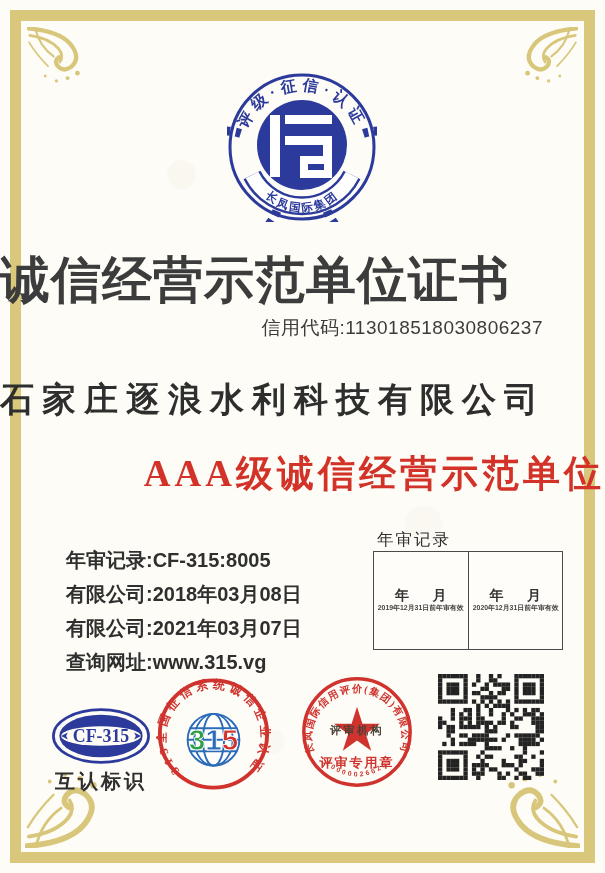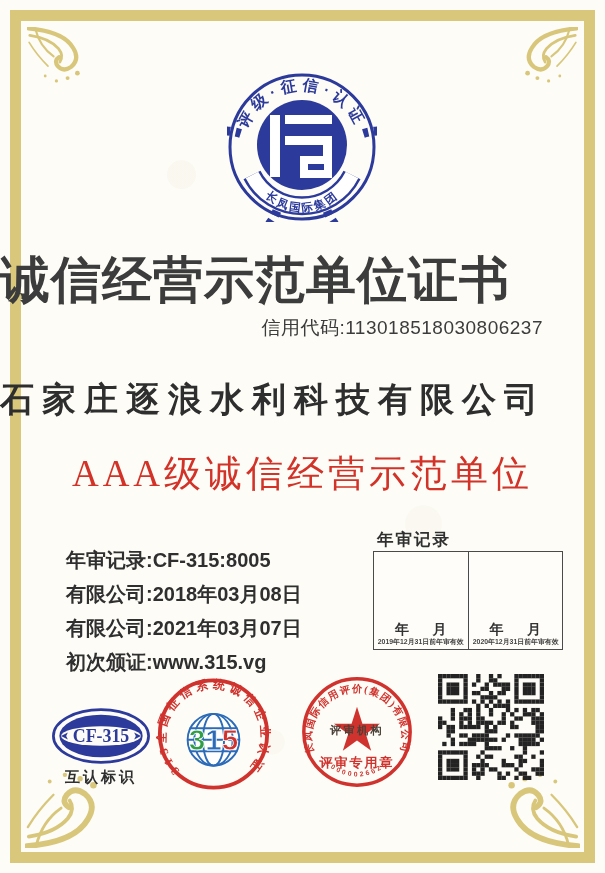--- a/index.html
+++ b/index.html
@@ -29,40 +29,40 @@
   }
   .credit-code{
     position:absolute;right:62px;top:315px;
     font-size:19px;font-weight:400;color:#3c3c3c;letter-spacing:0.5px;
   }
   .company{
     position:absolute;left:0;top:377px;width:100%;
     font-size:34px;font-weight:900;color:#2e2e2e;letter-spacing:8px;
   }
   .rating{
-    position:absolute;left:0;top:449px;width:100%;text-align:center;
-    font-size:37px;font-weight:400;color:#d23227;letter-spacing:4px;
+    position:absolute;left:0;top:449px;width:100%;text-align:right;
+    font-size:37px;font-weight:700;color:#d23227;letter-spacing:4px;
     font-family:"Liberation Serif", serif;
   }
 
   .details{position:absolute;left:66px;top:543px;color:#2f2f2f;}
   .details .line{font-size:20px;font-weight:700;line-height:34px;white-space:pre;}
 
-  .annual-title{position:absolute;left:377px;top:529px;font-size:16.5px;font-weight:700;color:#2f2f2f;letter-spacing:2px;}
+  .annual-title{position:absolute;left:377px;top:529px;font-size:16.5px;font-weight:400;color:#2f2f2f;letter-spacing:2px;}
   .annual-table{
     position:absolute;left:373px;top:551px;width:190px;height:99px;
     display:flex;border:1.4px solid #4a4a4a;box-sizing:border-box;background:rgba(255,255,255,0.35);
   }
-  .annual-cell{flex:1;display:flex;flex-direction:column;justify-content:flex-end;align-items:center;box-sizing:border-box;padding-bottom:2px;}
+  .annual-cell{flex:1;display:flex;flex-direction:column;justify-content:center;align-items:center;box-sizing:border-box;padding-bottom:2px;}
   .annual-cell + .annual-cell{border-left:1.4px solid #4a4a4a;}
   .annual-ym{font-size:14px;font-weight:700;color:#333;white-space:pre;line-height:16px;}
   .annual-note{font-size:7.5px;font-weight:700;color:#444;white-space:nowrap;transform:scale(0.92);line-height:10px;}
 
   .cf-oval{position:absolute;left:50px;top:706px;width:102px;height:60px;}
-  .cf-label{position:absolute;left:46px;top:768px;width:110px;text-align:center;font-size:15px;font-weight:700;color:#2f2f2f;letter-spacing:3px;}
+  .cf-label{position:absolute;left:46px;top:768px;width:110px;text-align:center;font-size:20px;font-weight:700;color:#2f2f2f;letter-spacing:3px;}
   .seal-globe{position:absolute;left:156px;top:676px;width:115px;height:116px;}
   .seal-star{position:absolute;left:299px;top:673px;width:116px;height:118px;}
 
   .qr{position:absolute;left:438px;top:674px;width:106px;height:106px;}
   .qr-caption{position:absolute;left:428px;top:788px;width:126px;text-align:center;font-size:15px;font-weight:700;color:#2b2b2b;letter-spacing:1px;}
 </style>
 </head>
 <body>
 
 <div class="certificate">
@@ -158,21 +158,21 @@
 
   <div class="title">诚信经营示范单位证书</div>
   <div class="credit-code">信用代码:113018518030806237</div>
   <div class="company">石家庄逐浪水利科技有限公司</div>
   <div class="rating">AAA级诚信经营示范单位</div>
 
   <div class="details">
     <div class="line">年审记录:CF-315:8005</div>
     <div class="line">有限公司:2018年03月08日</div>
     <div class="line">有限公司:2021年03月07日</div>
-    <div class="line">初次颁证:www.315.vg</div>
+    <div class="line">查询网址:www.315.vg</div>
   </div>
 
   <div class="annual-title">年审记录</div>
   <div class="annual-table">
     <div class="annual-cell">
       <div class="annual-ym">年      月</div>
       <div class="annual-note">2019年12月31日前年审有效</div>
     </div>
     <div class="annual-cell">
       <div class="annual-ym">年      月</div>

